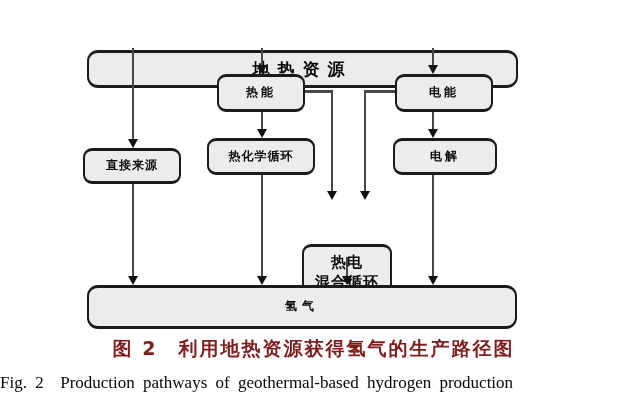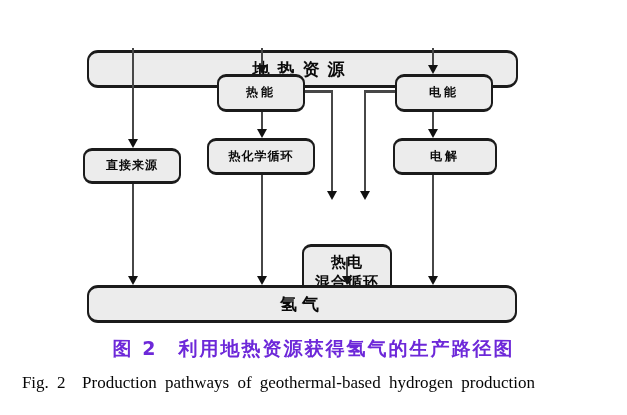--- a/index.html
+++ b/index.html
@@ -41,21 +41,21 @@
     white-space: pre-line;
     line-height: 1.3;
   }
   #b-geo       { left: 87px;  top: 10px;  width: 431px; height: 38px; font-size: 17px; letter-spacing: 8px; border-radius: 11px; margin-top: 40px; }
   #b-thermal   { left: 217px; top: 74px;  width: 88px;  height: 38px; letter-spacing: 3px; }
   #b-electric  { left: 395px; top: 74px;  width: 98px;  height: 38px; letter-spacing: 3px; }
   #b-direct    { left: 83px;  top: 148px; width: 98px;  height: 36px; }
   #b-thermo    { left: 207px; top: 138px; width: 108px; height: 37px; }
   #b-electrol  { left: 393px; top: 138px; width: 104px;  height: 37px; letter-spacing: 3px; }
   #b-hybrid    { left: 302px; top: 200px; width: 90px;  height: 57px; font-size: 15px; margin-top: 44px; }
-  #b-hydrogen  { left: 87px;  top: 285px; width: 430px; height: 38px; font-size: 17px; letter-spacing: 5px; border-radius: 11px; }
+  #b-hydrogen  { left: 87px;  top: 285px; width: 430px; height: 44px; font-size: 12px; letter-spacing: 5px; border-radius: 11px; }
   .ln {
     position: absolute;
     background: var(--line-color);
   }
   .ah {
     position: absolute;
     width: 0;
     height: 0;
     border-left: 5px solid transparent;
     border-right: 5px solid transparent;
@@ -63,35 +63,34 @@
   }
   .caption-zh {
     position: absolute;
     left: 0;
     top: 336px;
     width: 627px;
     text-align: center;
     font-weight: bold;
     font-size: 19px;
     letter-spacing: 2px;
-    color: #6d28d9;
+    color: #7f1d1d;
     white-space: pre-wrap;
   }
   .caption-en {
     position: absolute;
     left: 0;
     top: 373px;
     width: 527px;
-    text-align: right;
+    text-align: left;
     font-family: "Liberation Serif", "DejaVu Serif", serif;
     font-size: 17px;
     word-spacing: 4px;
     color: #060606;
     white-space: pre-wrap;
-    padding-left: 8px;
   }
 </style>
 </head>
 <body>
 
 <div class="canvas">
 
   <div class="box" id="b-geo">地热资源</div>
   <div class="box" id="b-thermal">热能</div>
   <div class="box" id="b-electric">电能</div>

